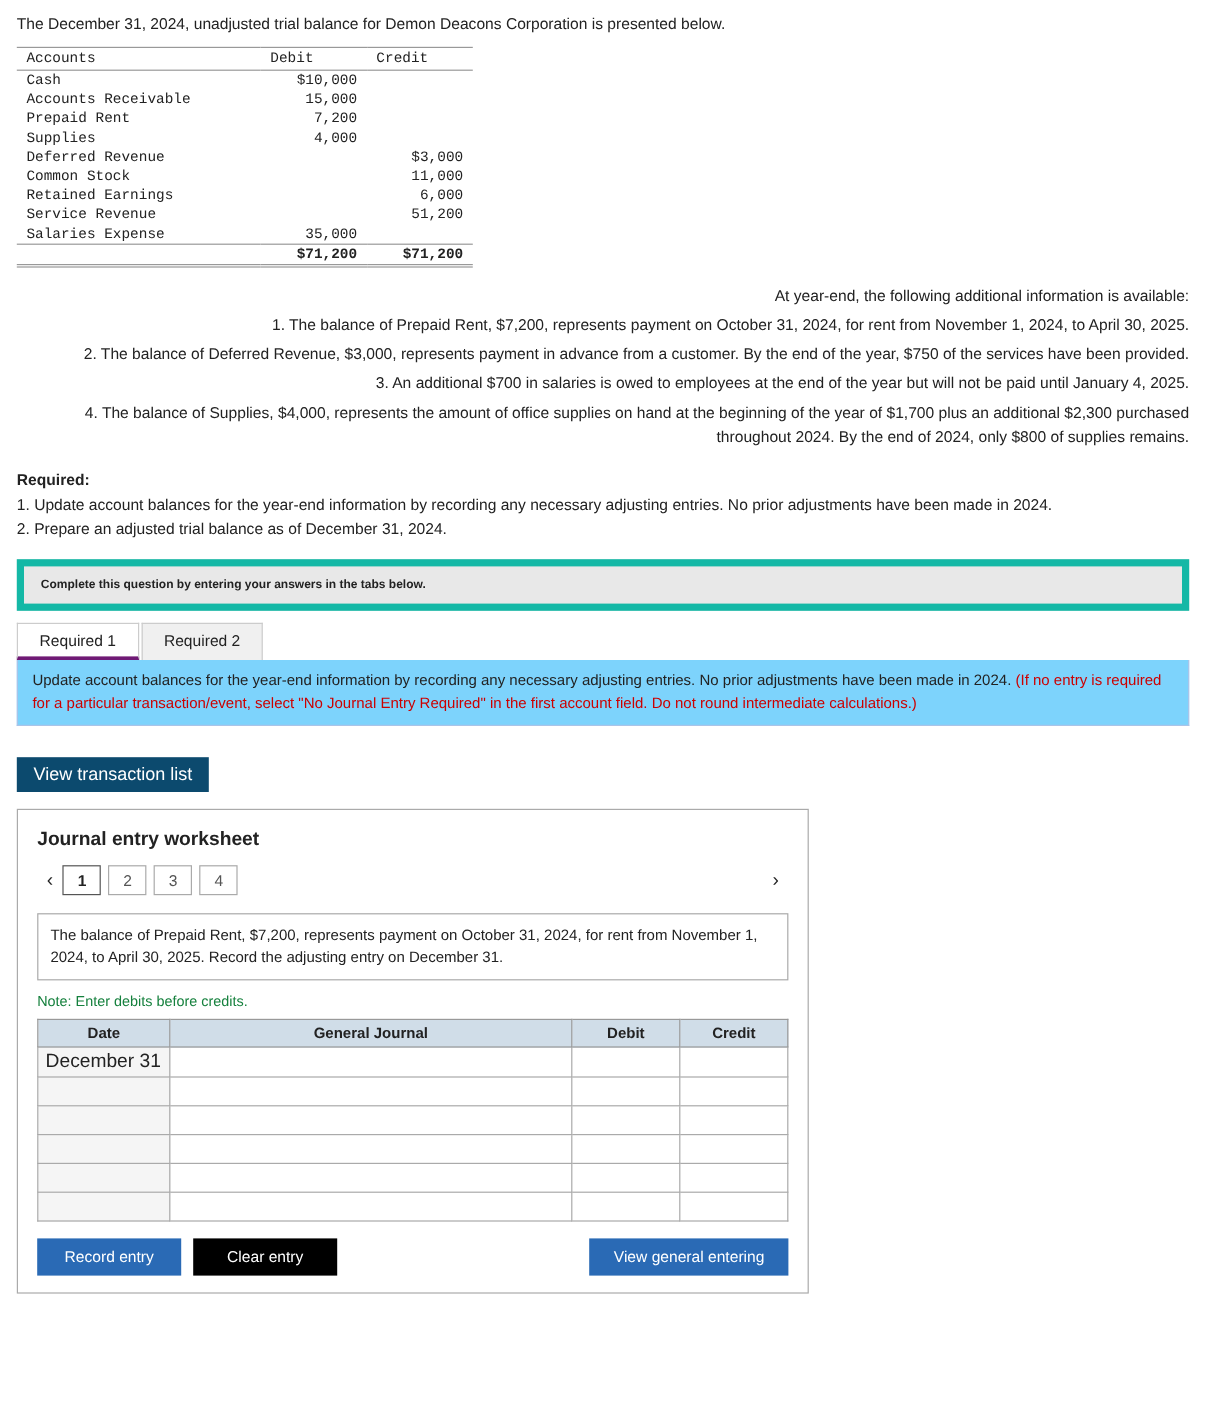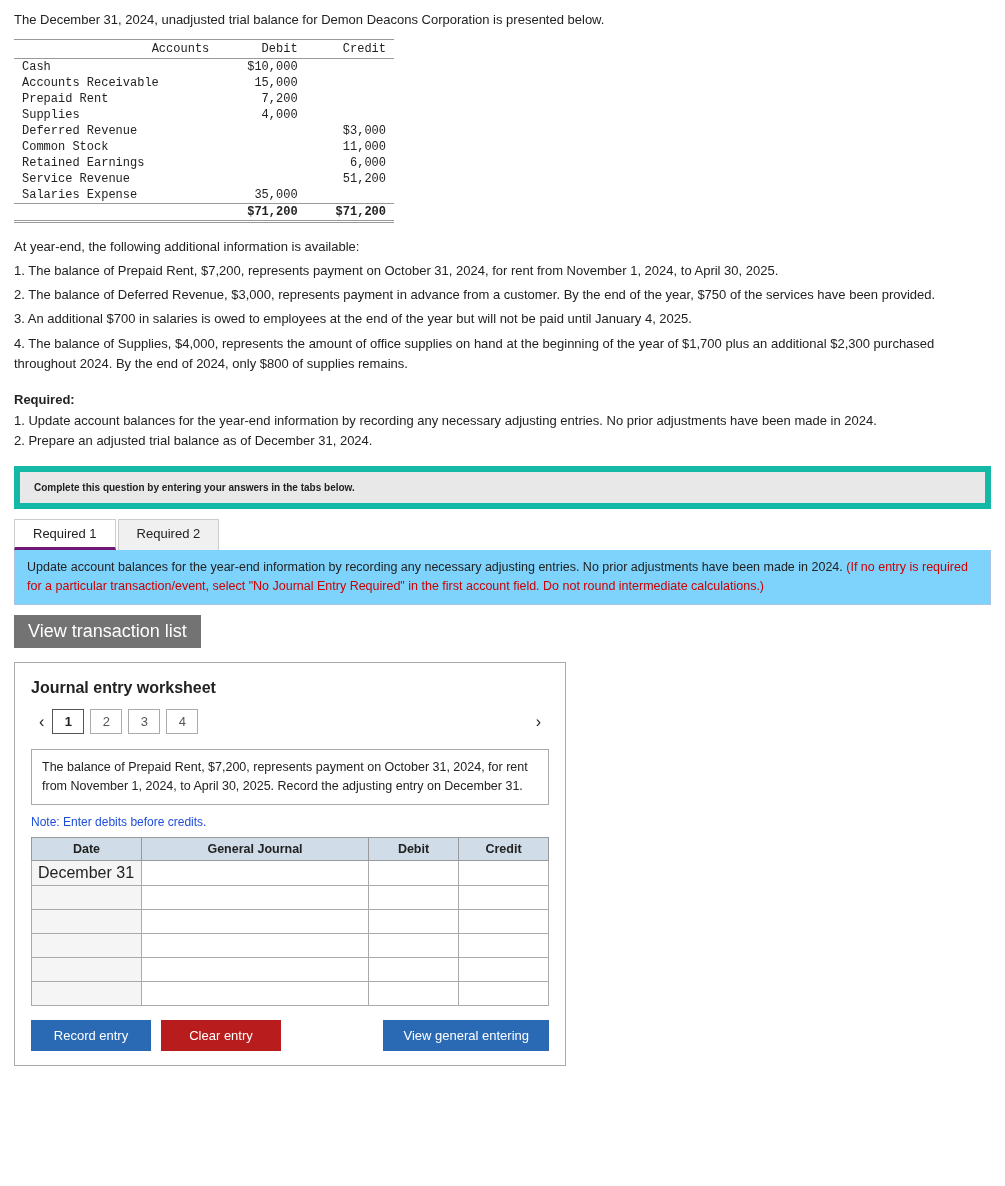--- a/index.html
+++ b/index.html
@@ -17,21 +17,21 @@
     }
     
     .trial-balance {
       border-collapse: collapse;
       font-family: 'Courier New', monospace;
       font-size: 12px;
       margin-bottom: 14px;
       width: 380px;
     }
     .trial-balance th {
-      text-align: right;
+      text-align: left;
       border-top: 1px solid #999;
       border-bottom: 1px solid #999;
       padding: 2px 8px;
       font-weight: normal;
     }
     .trial-balance td {
       padding: 1px 8px;
     }
     .trial-balance td:nth-child(2),
     .trial-balance td:nth-child(3) {
@@ -39,20 +39,21 @@
     }
     .trial-balance .total-row td {
       border-top: 1px solid #999;
       border-bottom: 3px double #999;
       font-weight: bold;
     }
     
     .info-section {
       margin-bottom: 16px;
       line-height: 1.55;
+      text-align: right;
     }
     .info-section p {
       margin-bottom: 4px;
     }
     .required-section {
       margin-bottom: 14px;
       line-height: 1.6;
     }
     .required-section .bold { font-weight: bold; }
     
@@ -91,36 +92,36 @@
       font-size: 12.5px;
       line-height: 1.5;
       margin-top: 0;
       border-top: none;
     }
     .blue-info-box .red-text {
       color: #cc0000;
     }
     
     .view-transaction-btn {
-      background: #737373;
+      background: #0c4a6e;
       color: #fff;
       border: none;
       padding: 6px 14px;
-      font-size: 18px;
-      cursor: pointer;
-      margin-top: 10px;
+      font-size: 15px;
+      cursor: pointer;
+      margin-top: 26px;
       margin-bottom: 14px;
       display: inline-block;
     }
     
     .worksheet-container {
       border: 1px solid #aaa;
       padding: 16px 16px 14px 16px;
       margin-bottom: 0;
-      width: 552px;
+      width: 660px;
     }
     .worksheet-title {
       font-size: 16px;
       font-weight: bold;
       margin-bottom: 12px;
     }
     
     .pagination {
       display: flex;
       align-items: center;
@@ -158,21 +159,21 @@
     
     .entry-description {
       border: 1px solid #aaa;
       padding: 8px 10px;
       font-size: 12.5px;
       line-height: 1.55;
       margin-bottom: 10px;
       background: #fff;
     }
     .note-text {
-      color: #1d4ed8;
+      color: #15803d;
       font-size: 12px;
       margin-bottom: 8px;
     }
     
     .journal-table {
       width: 100%;
       border-collapse: collapse;
       margin-bottom: 14px;
     }
     .journal-table th {
@@ -221,21 +222,21 @@
     .btn-record {
       background: #2a6ab5;
       color: #fff;
       border: none;
       padding: 8px 20px;
       font-size: 13px;
       cursor: pointer;
       min-width: 120px;
     }
     .btn-clear {
-      background: #b91c1c;
+      background: #000000;
       color: #fff;
       border: none;
       padding: 8px 20px;
       font-size: 13px;
       cursor: pointer;
       min-width: 120px;
     }
     .btn-view-journal {
       background: #2a6ab5;
       color: #fff;

